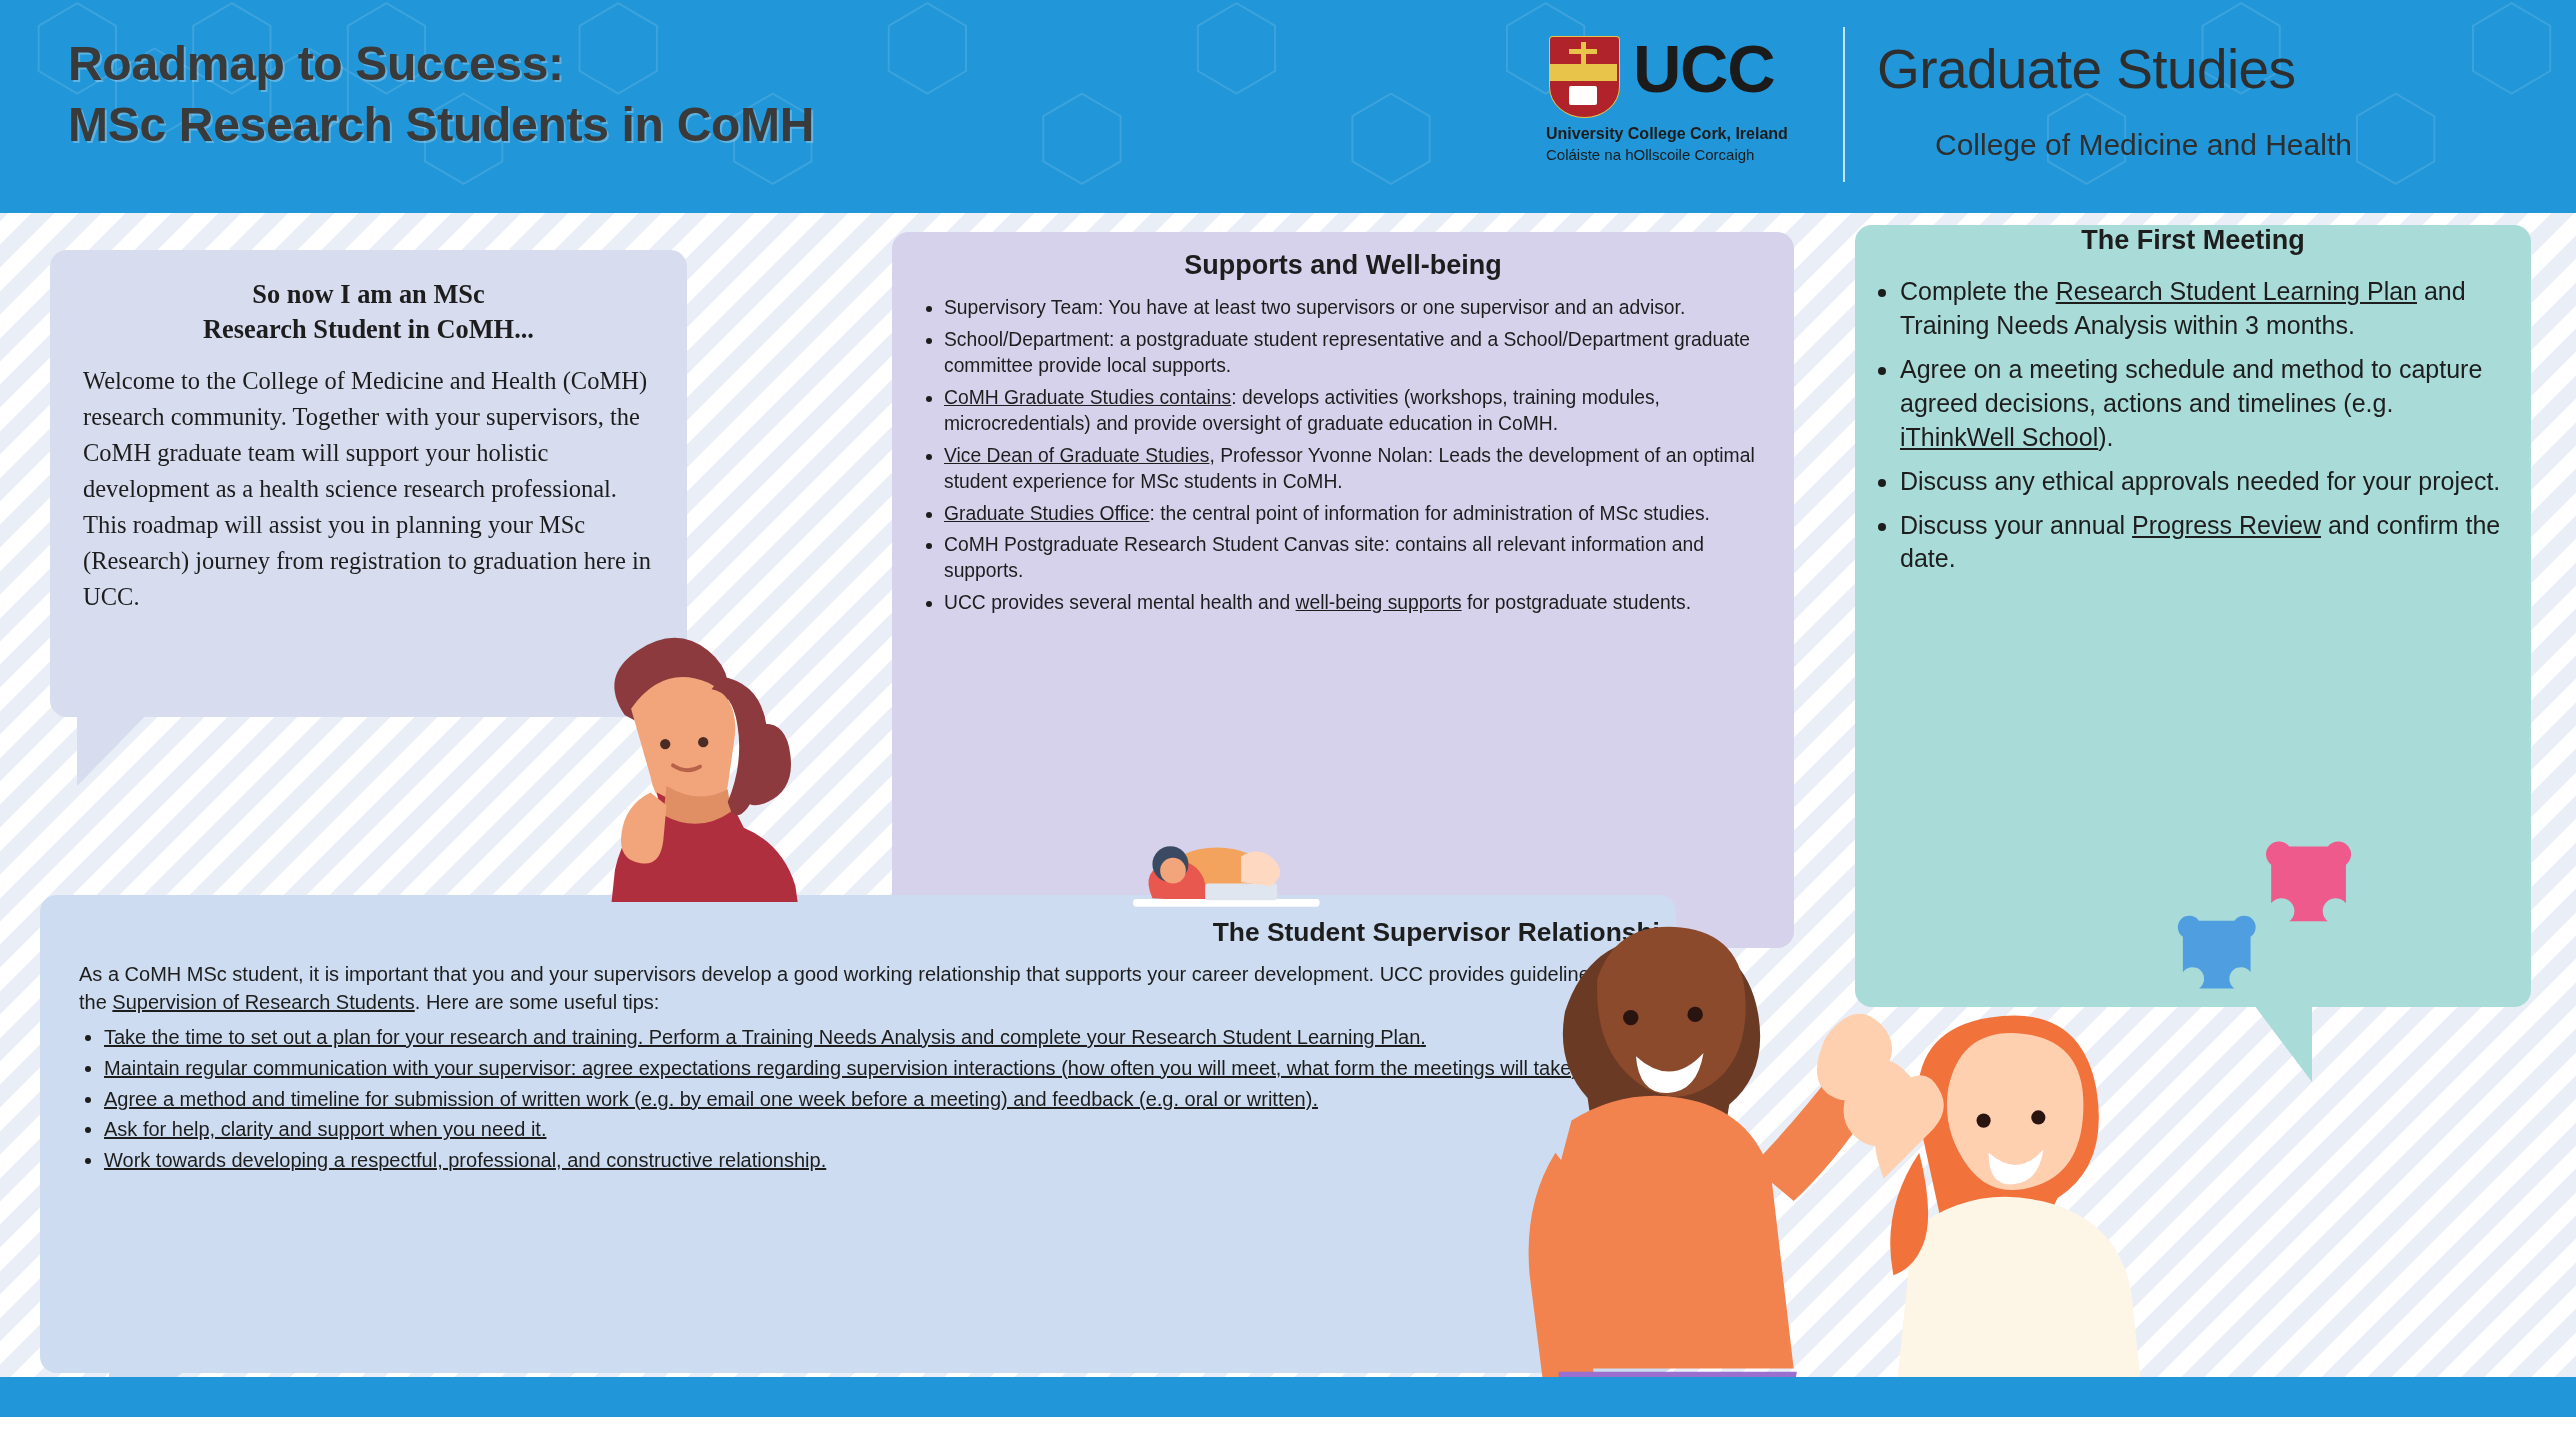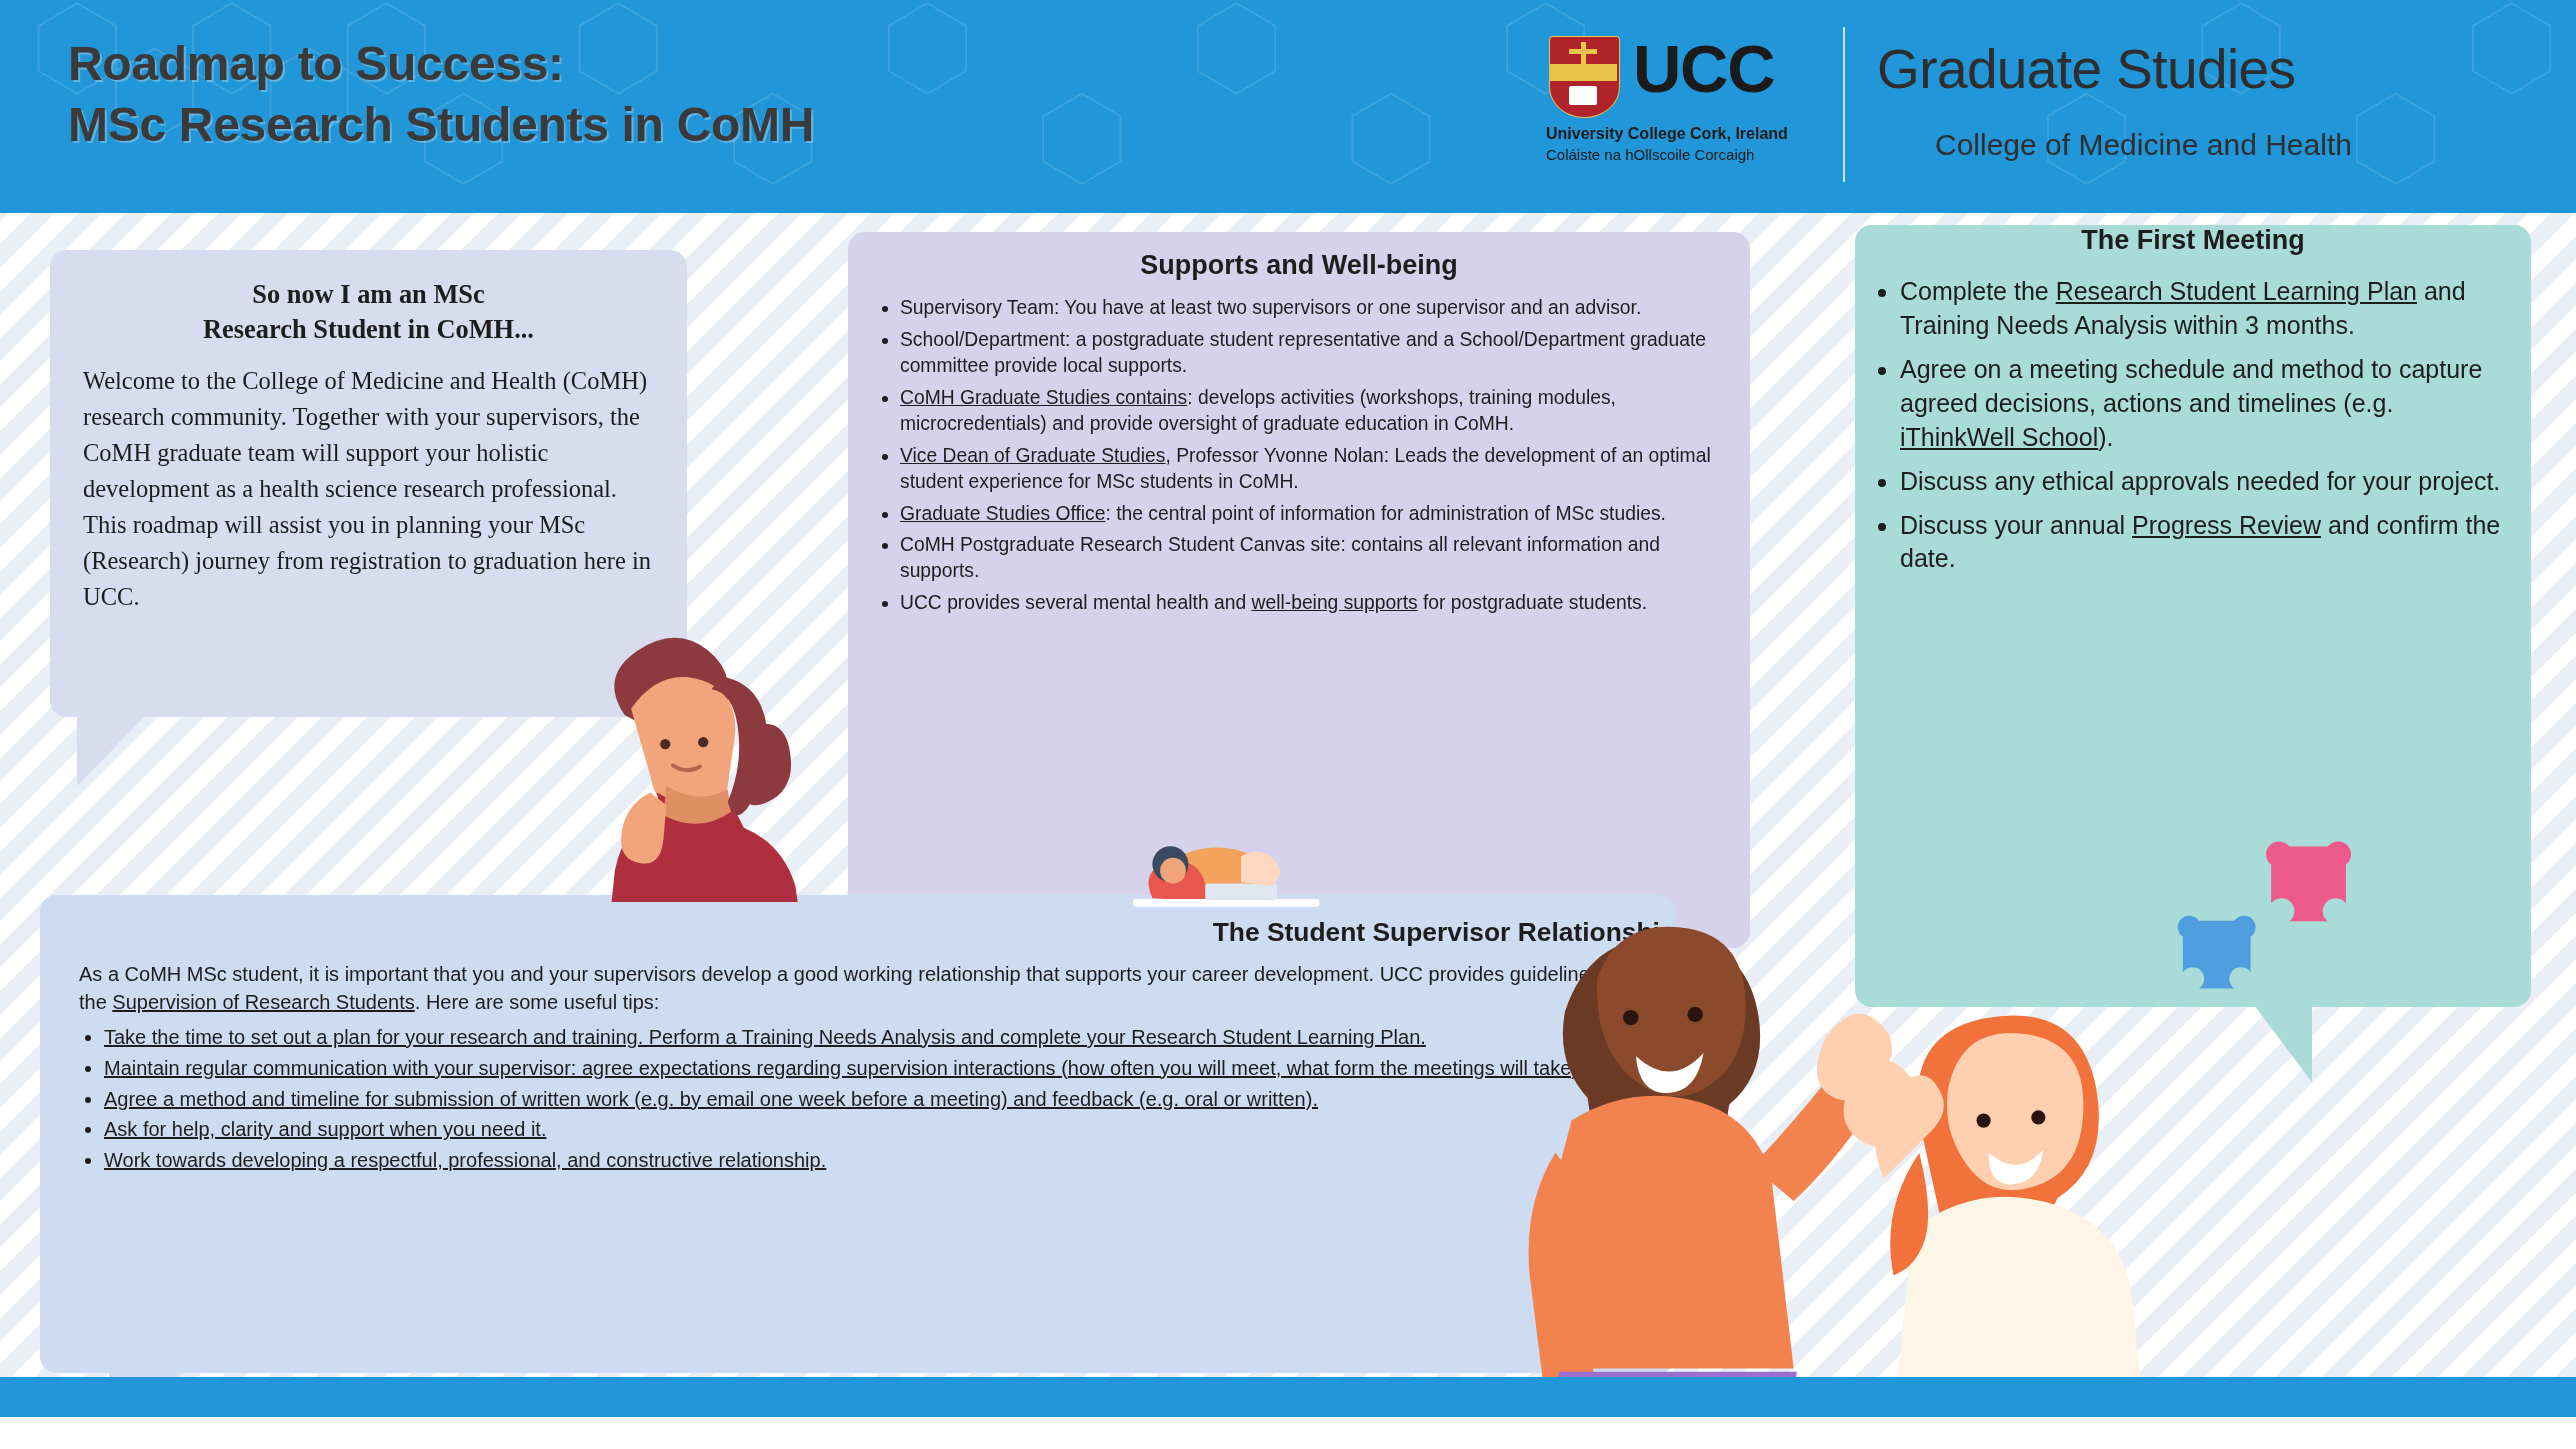--- a/index.html
+++ b/index.html
@@ -157,21 +157,21 @@
     position: absolute;
     left: 77px; top: 702px;
     width: 0; height: 0;
     border-left: 0 solid transparent;
     border-right: 82px solid transparent;
     border-top: 84px solid #d7dcef;
   }
 
   
   #card-supports {
-    left: 848px; top: 232px;
+    left: 892px; top: 232px;
     width: 902px; height: 716px;
     background: #d6d2ec;
   }
   #card-supports .card-title {
     margin-top: 18px;
     font-size: 27px;
   }
   .tail-supports {
     position: absolute;
     left: 979px; top: 820px;

